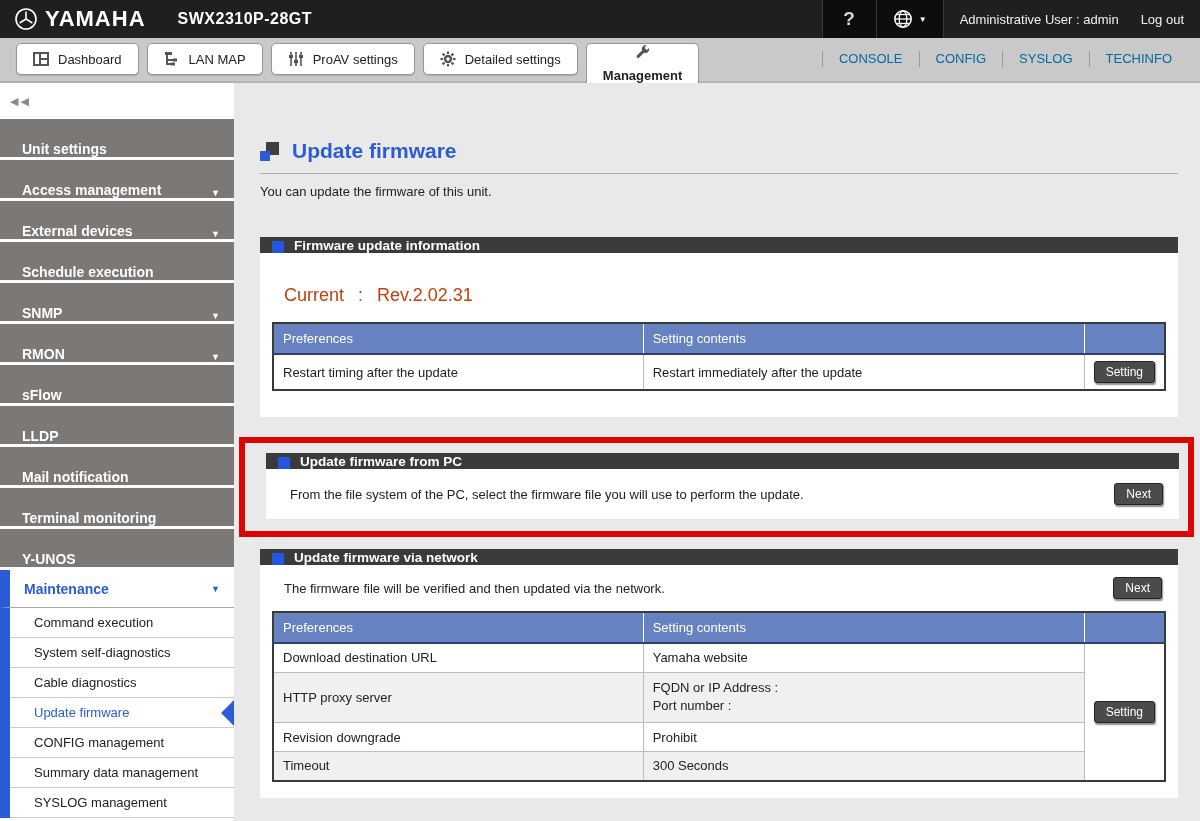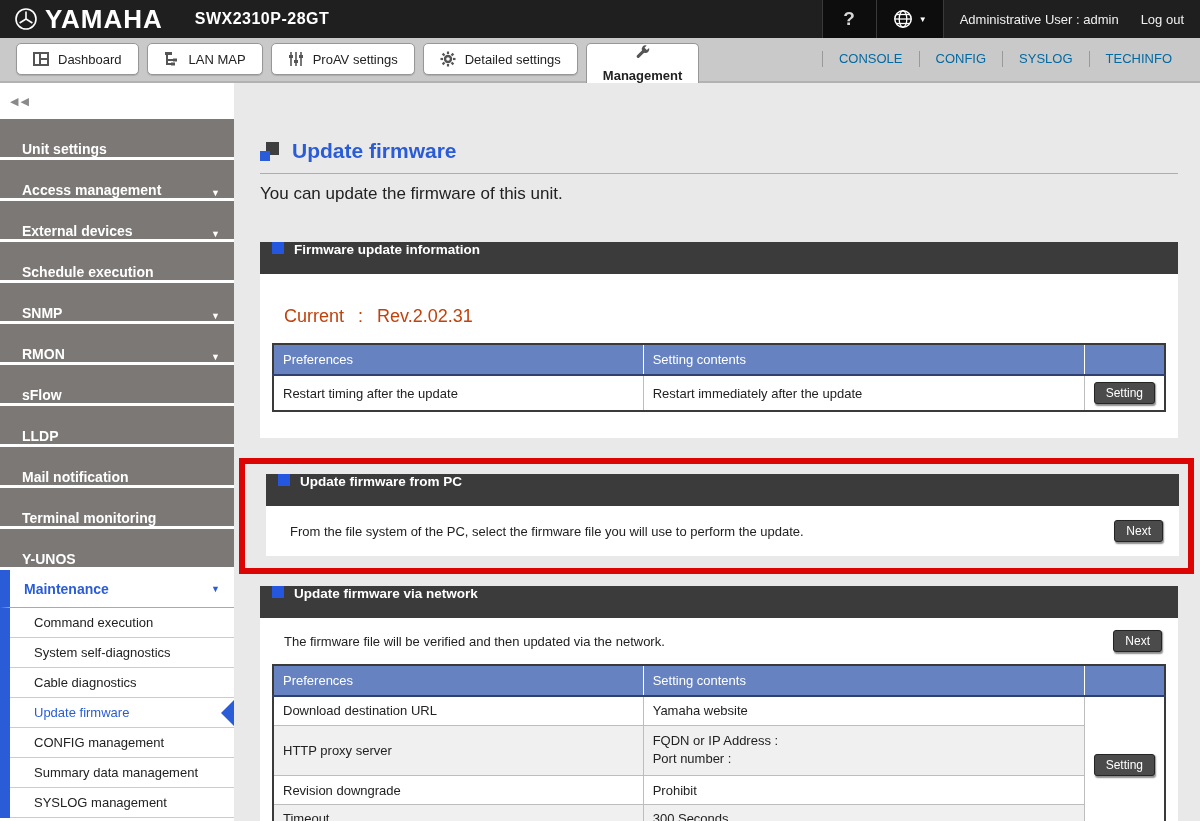--- a/index.html
+++ b/index.html
@@ -22,21 +22,21 @@
   }
 
   
   .topbar{
     position:absolute; top:0; left:0; width:1200px; height:38px;
     background:var(--topbar-black);
     display:flex; align-items:center; color:#fff;
   }
   .brand{ display:flex; align-items:center; margin-left:14px; }
   .logo-mark{ width:24px; height:24px; margin-right:7px; }
-  .brand-text{ font-size:26px; font-weight:bold; letter-spacing:1px; }
+  .brand-text{ font-size:22px; font-weight:bold; letter-spacing:1px; }
   .model{ font-size:16px; font-weight:bold; margin-left:32px; letter-spacing:.5px; }
   .topbar-spacer{ flex:1; }
   .top-block{
     height:38px; background:#0d0d0d; border-left:1px solid #3a3a3a;
     display:flex; align-items:center; justify-content:center; cursor:pointer;
   }
   .help-block{ width:54px; font-size:19px; color:#d6d6d6; font-weight:bold; }
   .lang-block{ width:68px; border-right:1px solid #3a3a3a; gap:6px; }
   .lang-caret{ font-size:8px; color:#fff; }
   .user-label{ font-size:13px; color:#f0f0f0; margin-left:16px; }
@@ -105,26 +105,26 @@
   .main{
     position:absolute; top:83px; left:234px; width:966px; bottom:0;
     background:#e9e9e9; padding:56px 22px 0 26px; overflow:hidden;
   }
   .page-head{ display:flex; align-items:center; gap:13px; }
   .title-icon{ position:relative; width:19px; height:19px; flex:0 0 19px; }
   .title-icon .sq-gray{ position:absolute; right:0; top:0; width:13px; height:13px; background:#3f3f3f; }
   .title-icon .sq-blue{ position:absolute; left:0; bottom:0; width:10px; height:10px; background:var(--accent-blue); }
   h1.page-title{ font-size:21px; font-weight:bold; color:var(--accent-blue); }
   .title-rule{ border:none; border-top:1px solid #adadad; margin:10px 0 10px 0; }
-  .intro{ font-size:17px; color:#222; }
+  .intro{ font-size:13px; color:#222; }
 
   .section{ margin-top:38px; }
   .sec-head{
-    height:32px; background:var(--header-dark); color:#fff;
-    display:flex; align-items:flex-start; padding:0 12px;
+    height:16px; background:var(--header-dark); color:#fff;
+    display:flex; align-items:flex-end; padding:0 12px;
     font-size:13.5px; font-weight:bold;
   }
   .sec-marker{ width:12px; height:12px; background:#2456e0; margin-right:10px; flex:0 0 12px; }
   .sec-body{ background:#fff; padding:14px 12px 26px 12px; }
 
   .current-line{ font-size:18px; margin:18px 0 16px 12px; color:#c2410c; }
   .current-line .lbl{ margin-right:14px; }
   .current-line .sep{ margin-right:14px; }
 
   table.settings{

